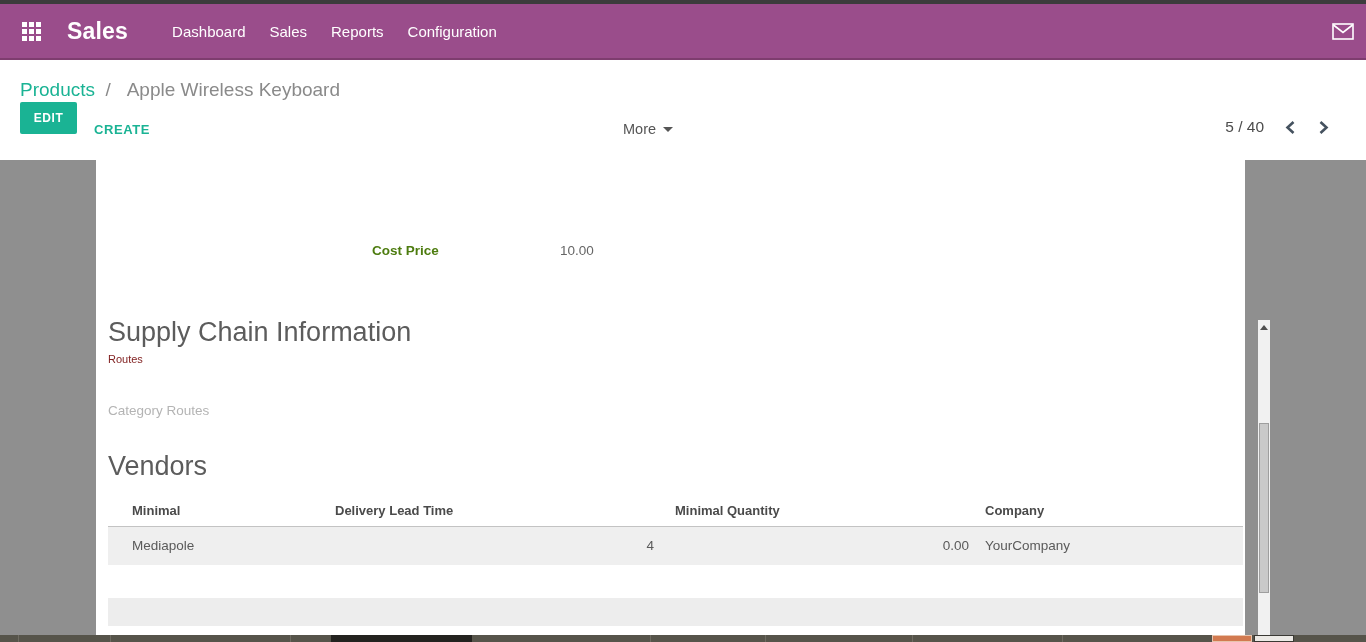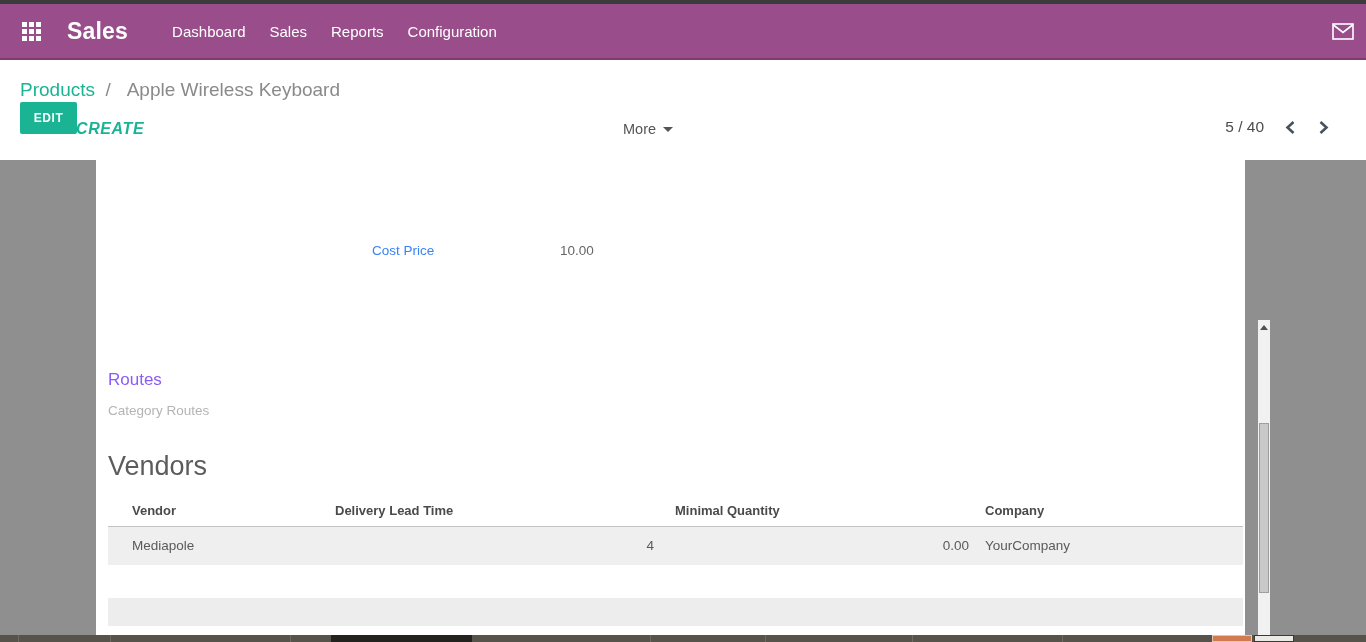--- a/index.html
+++ b/index.html
@@ -29,47 +29,47 @@
 
   
   .breadcrumb { position: absolute; left: 20px; top: 79px; font-size: 19px; color: #8a8a8a; }
   .breadcrumb .bc-link { color: #1ab394; cursor: pointer; }
   .btn-edit {
     position: absolute; left: 20px; top: 102px; width: 57px; height: 32px;
     background: #1ab394; color: #fff; border: none; font-size: 12px; font-weight: 600;
     letter-spacing: 0.6px; border-radius: 2px; cursor: pointer; font-family: inherit;
   }
   .btn-create {
-    position: absolute; left: 76px; top: 113px; height: 32px; background: transparent; border: none;
-    color: #1ab394; font-size: 16px; font-weight: 600; letter-spacing: 0.6px; cursor: pointer; font-family: inherit; font-style: italic;
+    position: absolute; left: 94px; top: 113px; height: 32px; background: transparent; border: none;
+    color: #1ab394; font-size: 13px; font-weight: 600; letter-spacing: 0.6px; cursor: pointer; font-family: inherit;
   }
   .more-dd { position: absolute; left: 623px; top: 121px; font-size: 14.5px; color: #555; cursor: pointer; }
   .caret-down { display: inline-block; width: 0; height: 0; border-left: 5px solid transparent;
     border-right: 5px solid transparent; border-top: 5px solid #555; margin-left: 7px; vertical-align: 2px; }
   .pager { position: absolute; right: 36px; top: 118px; display: flex; align-items: center; color: #4c4c4c; }
   .pager-value { font-size: 15.5px; cursor: pointer; }
   .pager-arrow { margin-left: 20px; cursor: pointer; display: flex; }
 
   
   .main { position: absolute; left: 0; top: 160px; width: 1366px; height: 482px; background: #8f8f8f; }
   .sheet { position: absolute; left: 96px; top: 0; width: 1149px; height: 475px; background: #ffffff; }
 
   
   .tabs-bar { position: absolute; left: 12px; top: 0; width: 1135px; height: 47px; border-bottom: 1px solid #989898; white-space: nowrap; }
   .tab { display: inline-block; line-height: 46px; height: 47px; padding: 0 13px; font-size: 12.5px;
     letter-spacing: 0.5px; color: #b1b1b1; cursor: pointer; }
   .tab.active { color: #a2478d; font-weight: bold; border-bottom: 3px solid #a2478d; }
 
   
-  .field-label { position: absolute; left: 276px; top: 83px; font-size: 13.5px; font-weight: normal; color: #3b82f6; }
+  .field-label { position: absolute; left: 276px; top: 83px; font-size: 13.5px; font-weight: bold; color: #4d7c0f; }
   .field-value { position: absolute; left: 464px; top: 83px; font-size: 13.5px; color: #666; }
 
   
   .h-supply { position: absolute; left: 12px; top: 157px; font-size: 27px; font-weight: 400; color: #5c5c5c; }
-  .lbl-routes { position: absolute; left: 12px; top: 210px; font-size: 17px; color: #8b5cf6; }
+  .lbl-routes { position: absolute; left: 12px; top: 193px; font-size: 11px; color: #7f1d1d; }
   .lbl-cat-routes { position: absolute; left: 12px; top: 243px; font-size: 13.5px; color: #b4b4b4; }
   .h-vendors { position: absolute; left: 12px; top: 291px; font-size: 27px; font-weight: 400; color: #5c5c5c; }
 
   
   .vendors-table { position: absolute; left: 12px; top: 337px; width: 1135px; border-collapse: collapse; table-layout: fixed; }
   .vendors-table th { font-size: 13px; font-weight: bold; color: #4a4a4a; text-align: left;
     padding: 6px 0 8px 0; border-bottom: 1px solid #c3c3c3; }
   .vendors-table th.col-vendor { padding-left: 24px; }
   .vendors-table th.col-minqty { padding-left: 15px; margin-top: 20px; }
   .vendors-table th.col-company { padding-left: 10px; }
@@ -152,35 +152,36 @@
   </span>
 </div>
 
 <div class="main">
   <div class="sheet">
 
 
     <div class="field-label">Cost Price</div>
     <div class="field-value">10.00</div>
 
+    <div class="h-supply">Supply Chain Information</div>
     <div class="lbl-routes">Routes</div>
     <div class="lbl-cat-routes">Category Routes</div>
 
     <div class="h-vendors">Vendors</div>
 
     <table class="vendors-table">
       <colgroup>
         <col style="width:227px">
           <col style="width:325px">
           <col style="width:315px">
           <col style="width:268px">
       </colgroup>
       <thead>
         <tr>
-          <th class="col-vendor">Vendor</th>
+          <th class="col-vendor">Minimal</th>
           <th>Delivery Lead Time</th>
           <th class="col-minqty">Minimal Quantity</th>
           <th class="col-company">Company</th>
         </tr>
       </thead>
       <tbody>
         <tr class="data-row">
           <td class="col-vendor">Mediapole</td>
           <td class="num">4</td>
           <td class="num">0.00</td>

